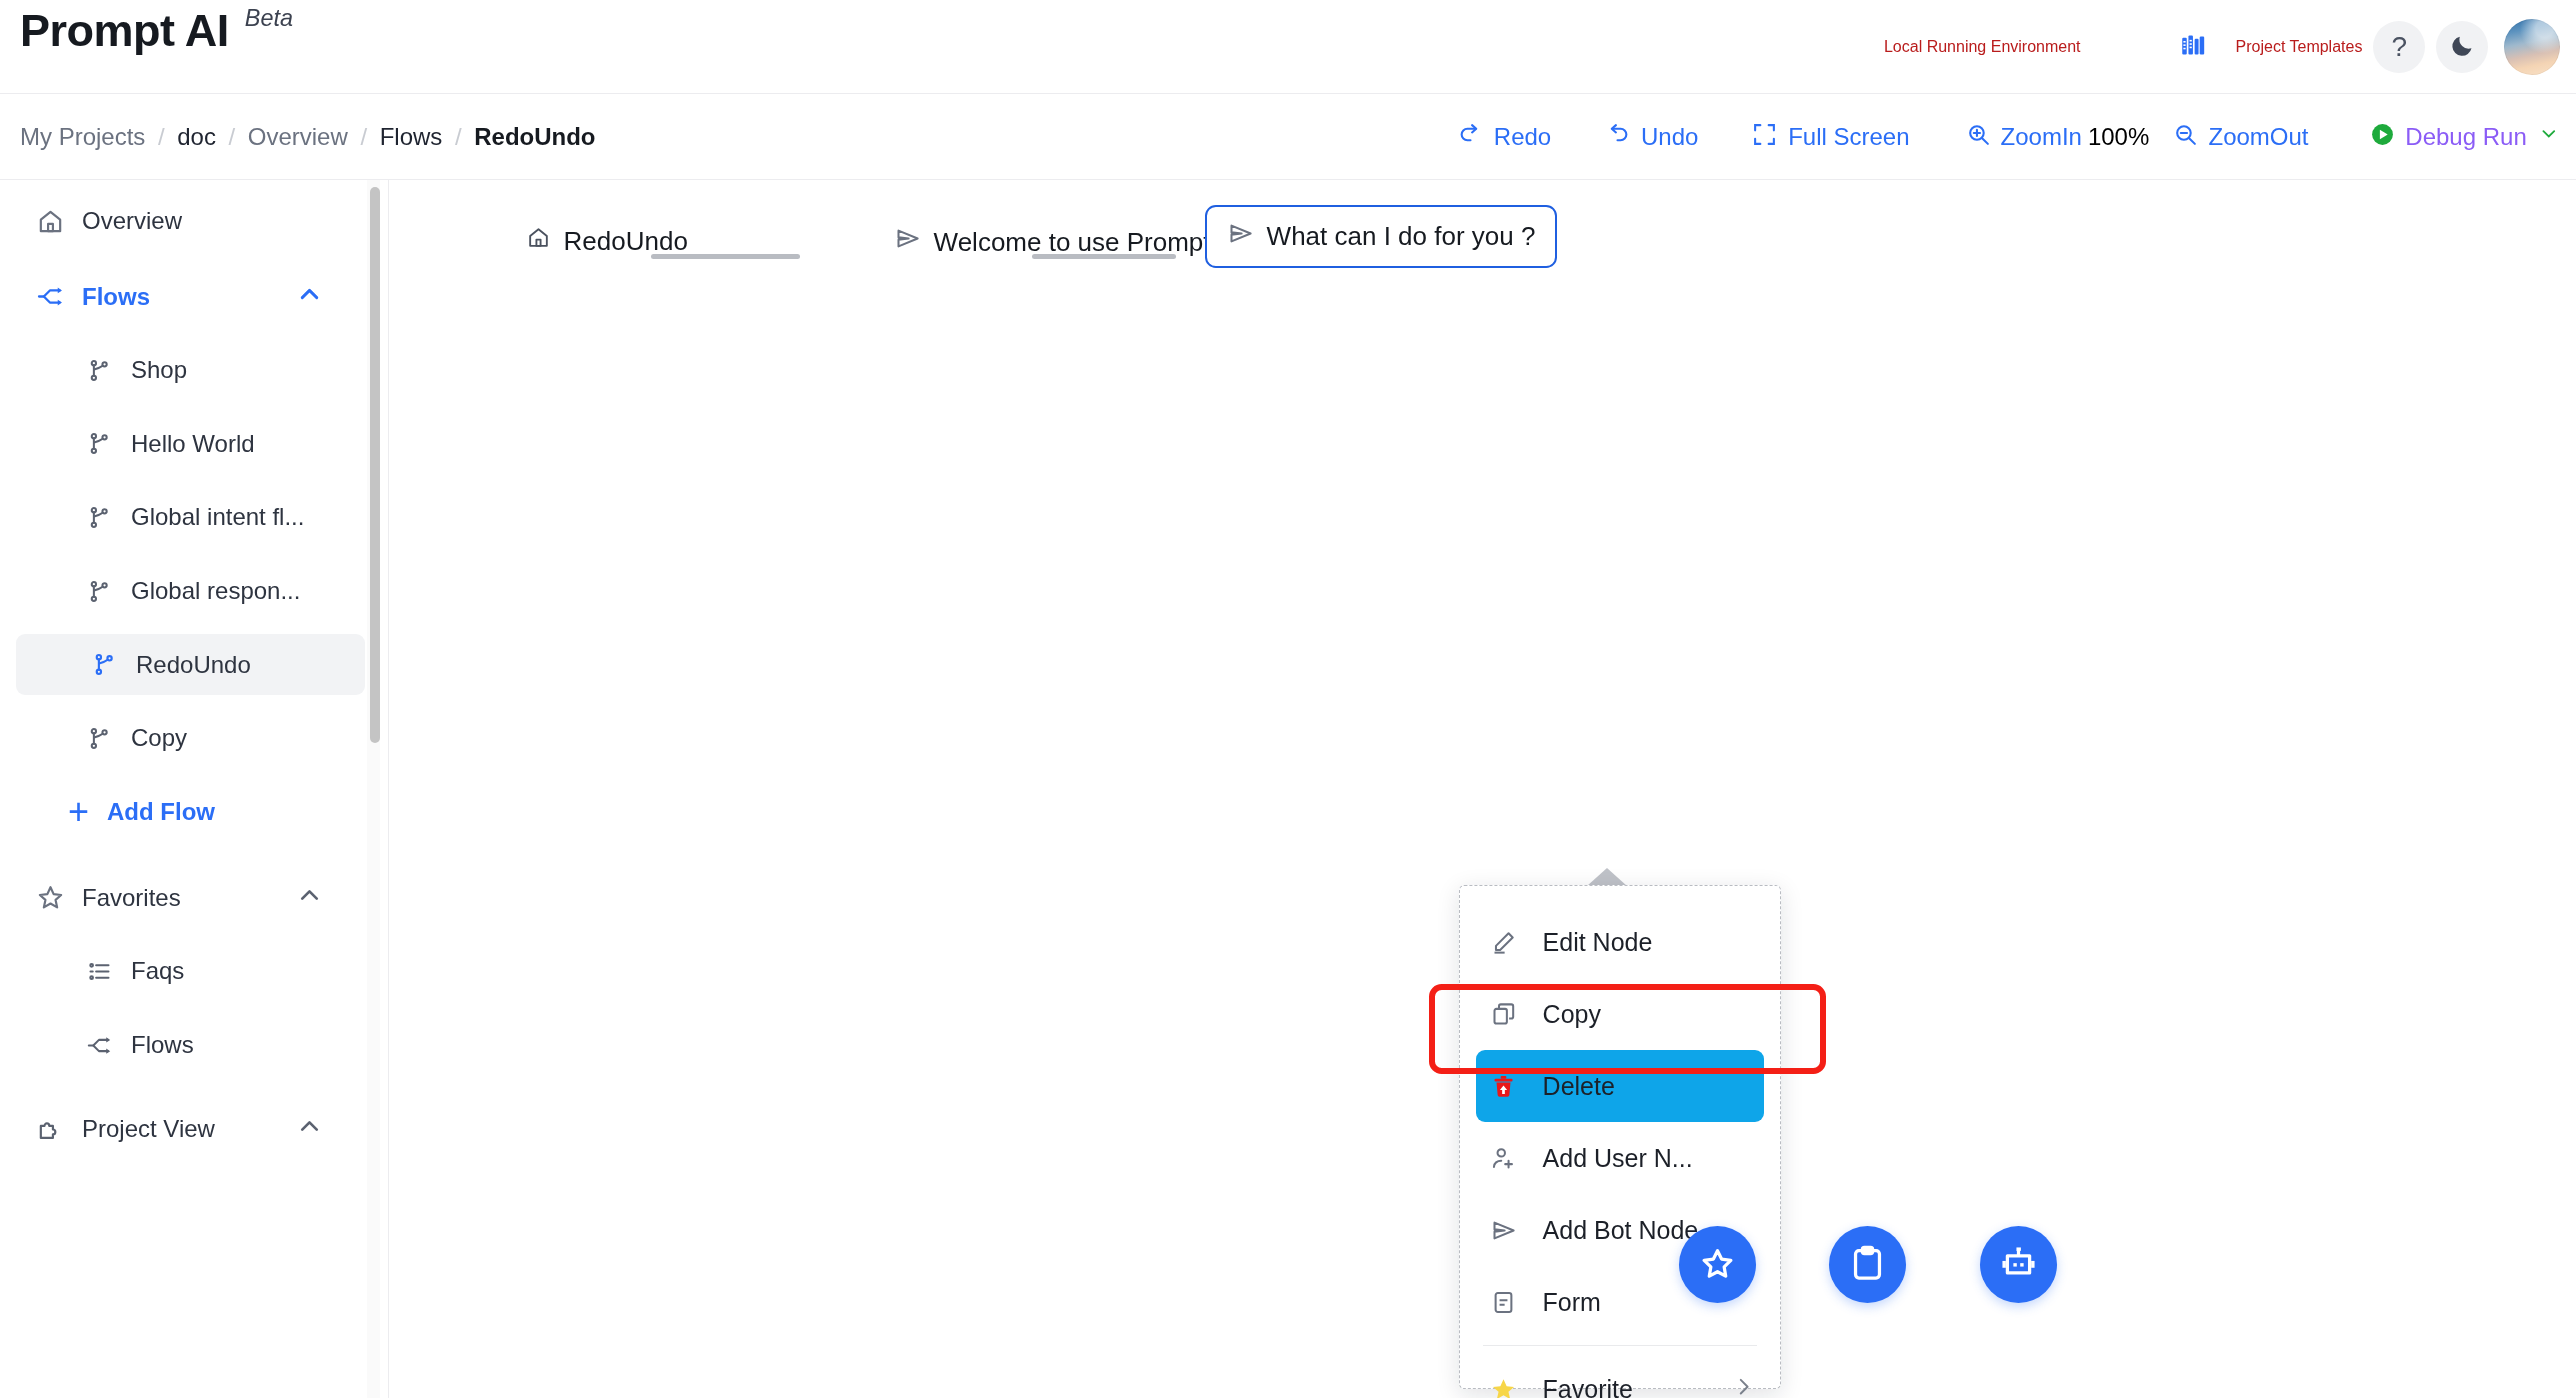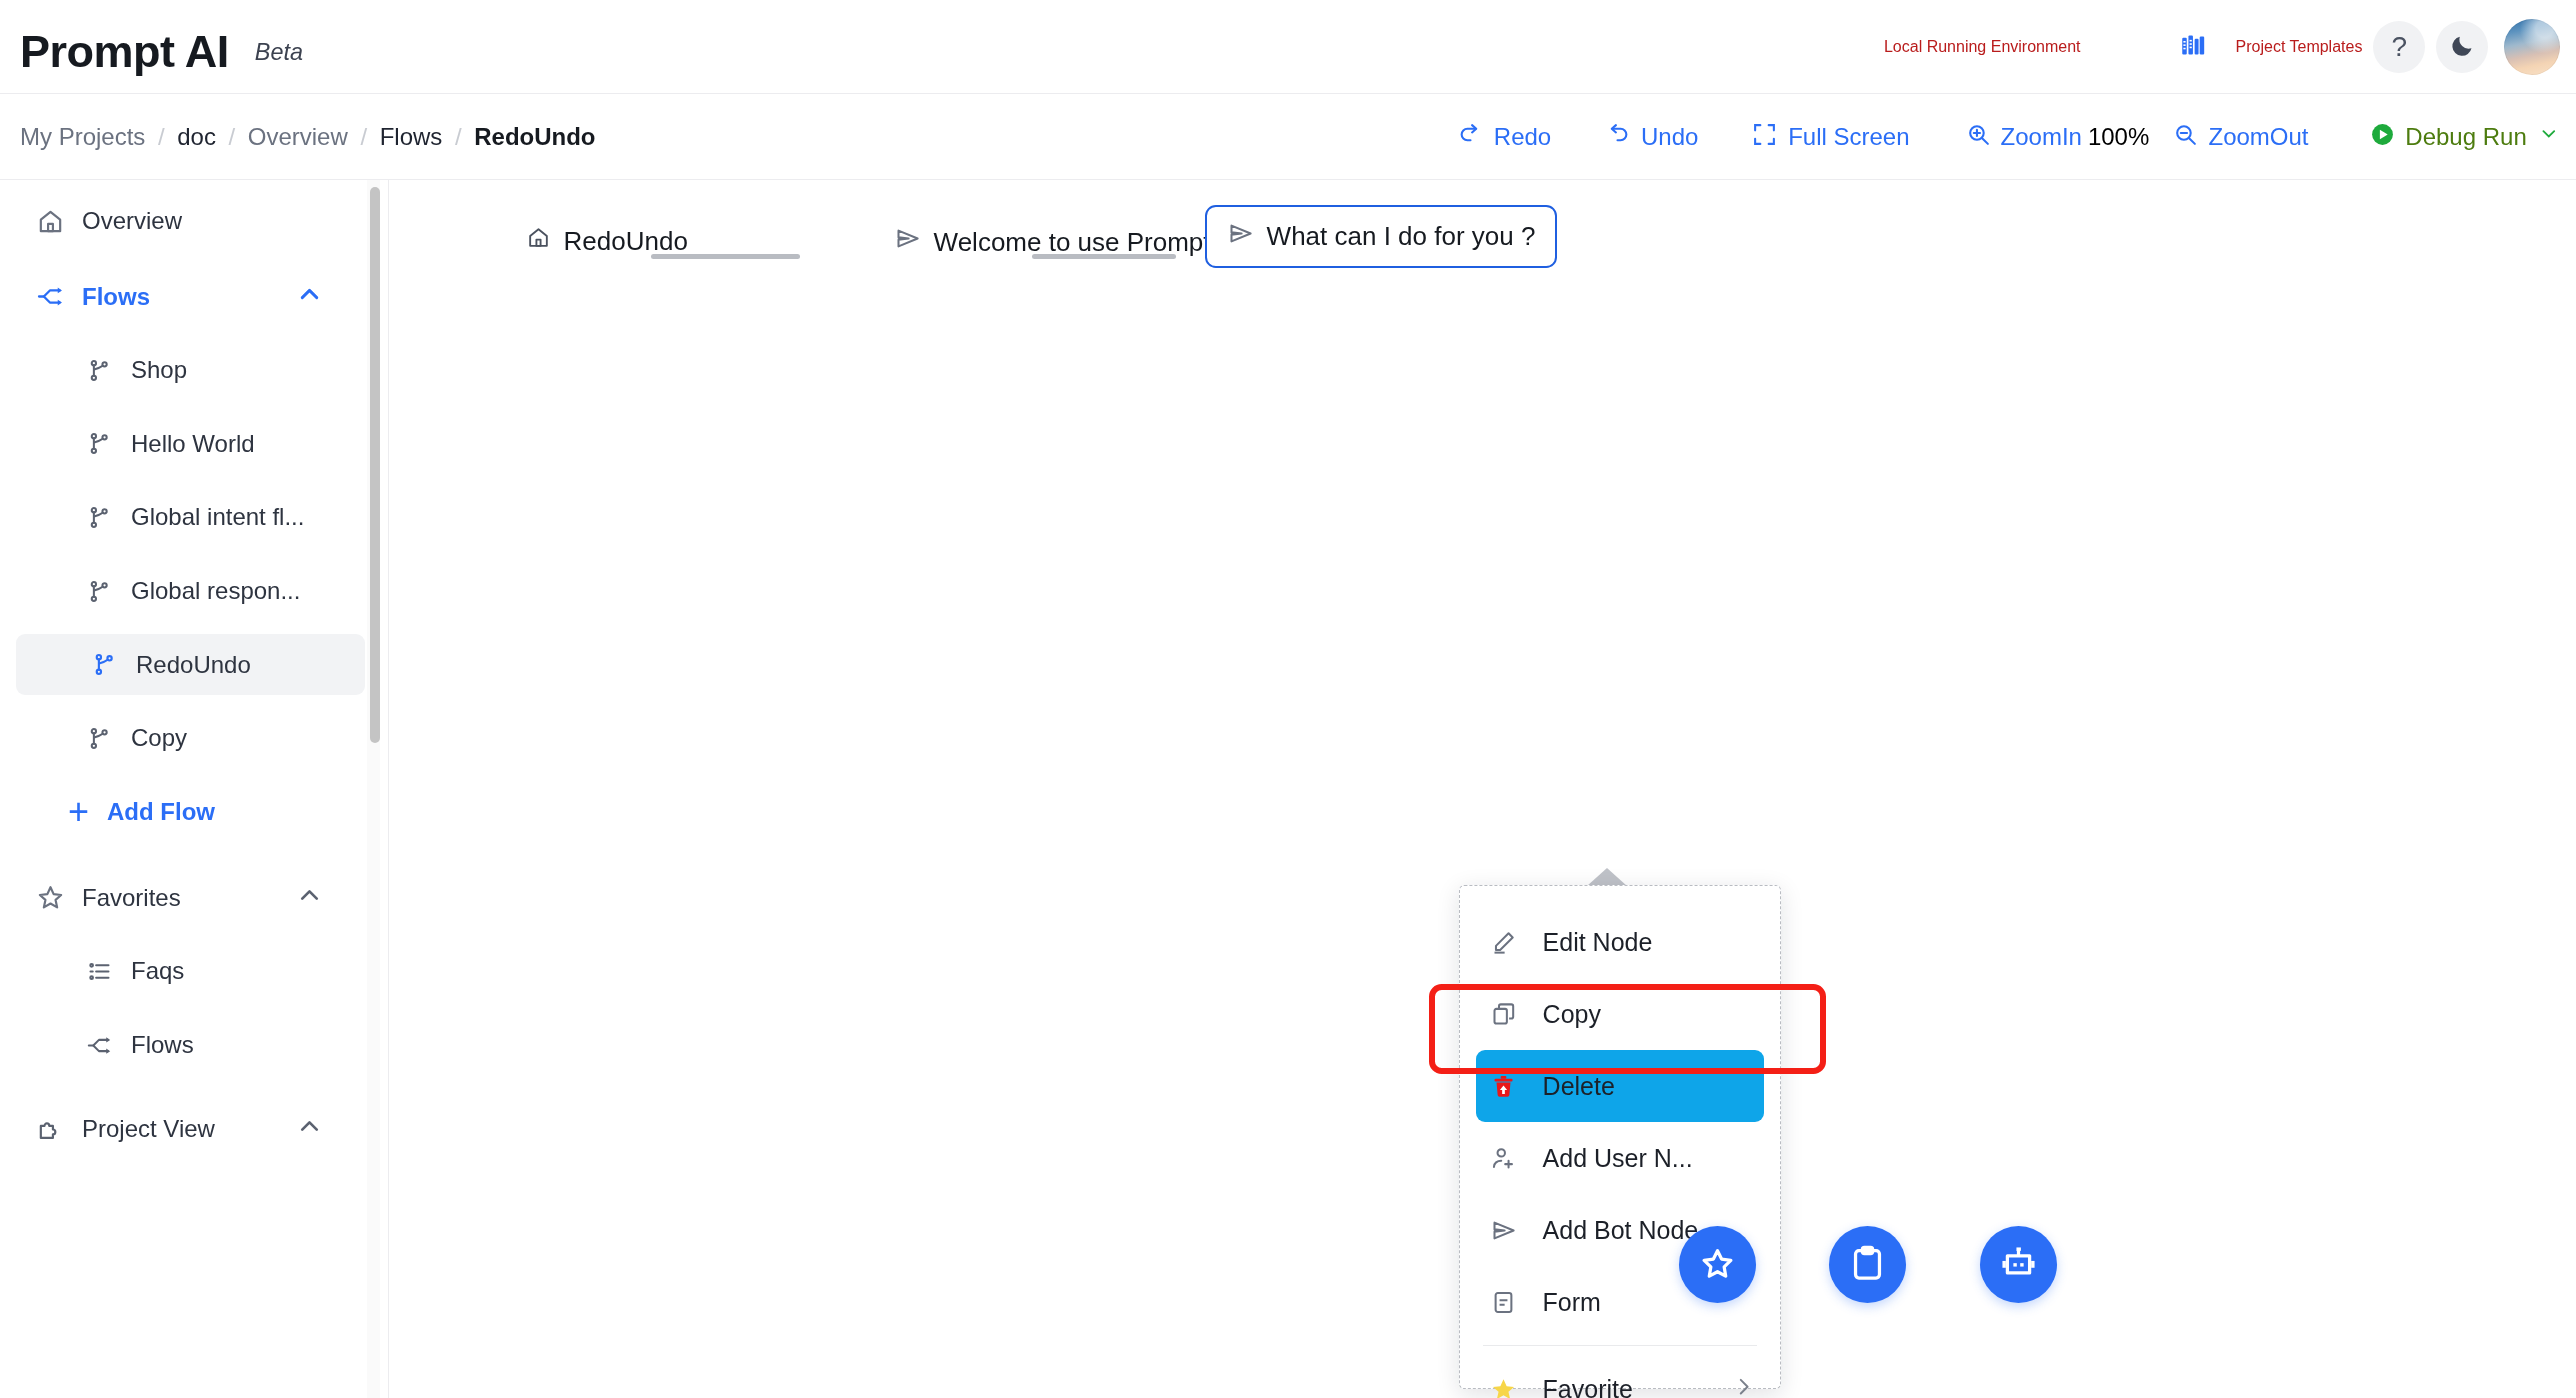--- a/index.html
+++ b/index.html
@@ -10,21 +10,21 @@
     overflow:hidden;
   }
   #app{position:relative;width:2576px;height:1399px;background:#fff;}
 
   
   .header{
     position:absolute; left:0; top:0; width:2576px; height:94px;
     background:#fff; border-bottom:0.9px solid #ececef;
     display:flex; align-items:center;
   }
-  .brand{position:absolute; left:20px; top:26px; display:flex; align-items:center; gap:26px;}
+  .brand{position:absolute; left:20px; top:5px; display:flex; align-items:flex-start; gap:16px;}
   .brand-title{font-size:45px; font-weight:700; color:#161a20; letter-spacing:-0.5px;}
   .brand-beta{font-size:23.4px; font-style:italic; color:#3c4250; font-weight:400;}
 
   .header-right{position:absolute; right:16px; top:0; height:94px; display:flex; align-items:center; gap:0;}
   .hdr-link{color:#b91c1c; font-size:16px; white-space:nowrap; cursor:pointer;}
   .hdr-link.lre{margin-right:99px;}
   .hdr-templates{display:flex;align-items:center;gap:29px; cursor:pointer;}
   .circle-btn{
     width:52px;height:52px;border-radius:50%;background:#f1f2f4;
     display:flex;align-items:center;justify-content:center; cursor:pointer; margin-left:10.8px;
@@ -53,21 +53,21 @@
   .tool{
     display:flex; align-items:center; gap:10.8px; color:#2b6ef6; font-size:24px;
     cursor:pointer; white-space:nowrap;
   }
   .tool.redo{margin-right:54px;}
   .tool.undo{margin-right:54px;}
   .tool.fs{margin-right:56px;}
   .tool.zin{margin-right:6px;gap:10px;}
   .zoomval{color:#000000; font-size:24px; margin-right:23.4px;}
   .tool.zout{margin-right:61px;}
-  .tool.debug{color:#4d7c0f; margin-right:94px;}
+  .tool.debug{color:#8b5cf6; margin-right:94px;}
 
   
   .sidebar{
     position:absolute; left:0; top:180px; width:389px; height:1219px;
     background:#fff; border-right:0.9px solid #ececef; overflow:hidden;
   }
   .side-scroll{position:absolute; left:0; top:0; width:389px;}
   .si{
     position:relative; display:flex; align-items:center; height:61px;
     font-size:24px; color:#2e3440; cursor:pointer;

